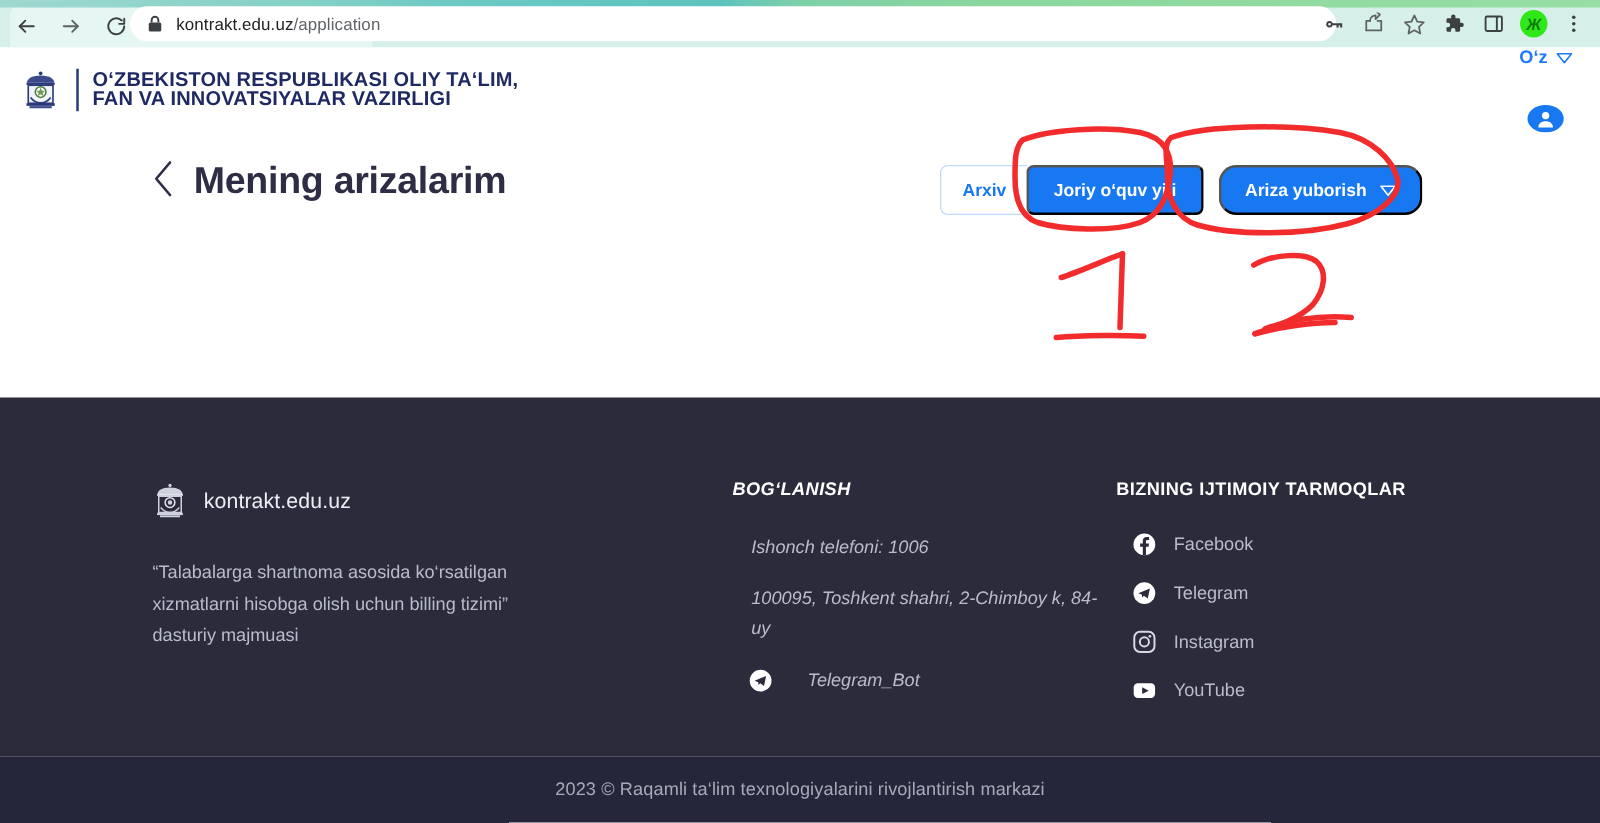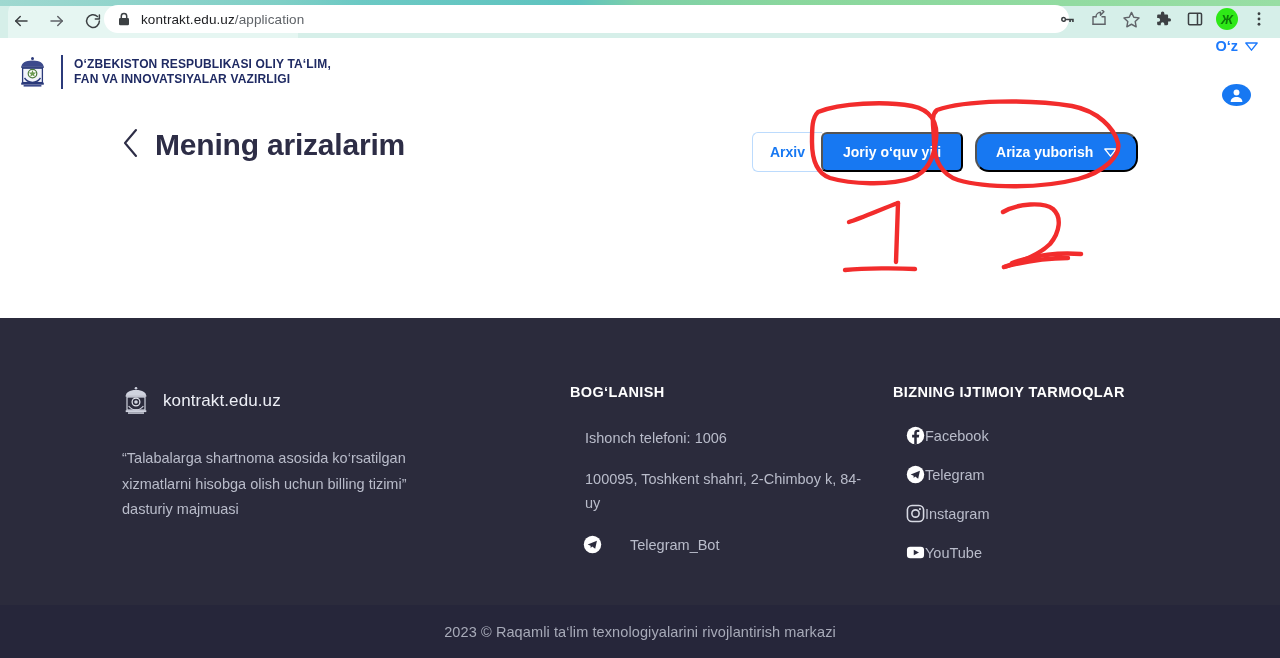--- a/index.html
+++ b/index.html
@@ -73,21 +73,21 @@
     background: #ffffff;
     display: flex; align-items: center;
   }
   #brand { display: flex; align-items: center; margin-left: 17px; }
   #ministry-emblem { width: 31px; height: 33px; flex: none; }
   #brand-divider {
     width: 2px; height: 34px; background: #2b3a7a;
     margin: 0 11px 0 13px;
   }
   #ministry-name {
-    font-size: 12px; font-weight: bold; color: #1f2a63;
+    font-size: 16px; font-weight: bold; color: #1f2a63;
     line-height: 15px; letter-spacing: .15px;
   }
   #header-right {
     position: absolute; right: 22px; top: 0; height: 68px;
     display: flex; align-items: center; gap: 30px; flex-direction: column;
   }
   #lang-switch {
     display: flex; align-items: center; gap: 7px;
     font-size: 14.5px; font-weight: bold; color: #1d7afc;
   }
@@ -149,37 +149,37 @@
     position: absolute; top: 0; left: 0; width: 1280px; height: 287px;
   }
   #footer-brand-col { position: absolute; left: 122px; top: 68px; width: 350px; }
   #footer-brand-row { display: flex; align-items: center; gap: 13px; }
   #footer-emblem { width: 28px; height: 30px; flex: none; }
   #footer-brand-name { font-size: 17px; color: #eceef5; letter-spacing: .1px; }
   #footer-slogan {
     margin-top: 30px; font-size: 14.5px; color: #b9bcca;
     line-height: 25.5px; width: 320px;
   }
-  #contact-col { position: absolute; left: 570px; top: 66px; width: 300px; }
+  #contact-col { position: absolute; left: 586px; top: 66px; width: 300px; font-style: italic; }
   #social-col  { position: absolute; left: 893px; top: 66px; width: 290px; }
   .footer-heading {
     font-size: 14.5px; font-weight: bold; color: #ffffff;
     letter-spacing: .35px; margin-bottom: 26px;
   }
   .contact-line {
     font-size: 14.5px; color: #b9bcca; line-height: 24px;
     margin-bottom: 17px; padding-left: 15px;
   }
   #contact-telegram {
     display: flex; align-items: center; gap: 28px;
     padding-left: 13px; margin-top: 20px;
   }
   #contact-telegram .label { font-size: 14.5px; color: #b9bcca; }
   .social-item {
-    display: flex; align-items: center; gap: 0;
+    display: flex; align-items: center; gap: 14px;
     padding-left: 13px; margin-bottom: 20px;
   }
   .social-item .label { font-size: 14.5px; color: #b9bcca; }
   .social-icon { width: 19px; height: 19px; flex: none; display: block; }
   #copyright-bar {
     position: absolute; top: 605px; left: 0;
     width: 1280px; height: 53px; background: #26263a;
     display: flex; align-items: center; justify-content: center;
   }
   #copyright-text { font-size: 14.5px; color: #a7aab8; letter-spacing: .1px; }

